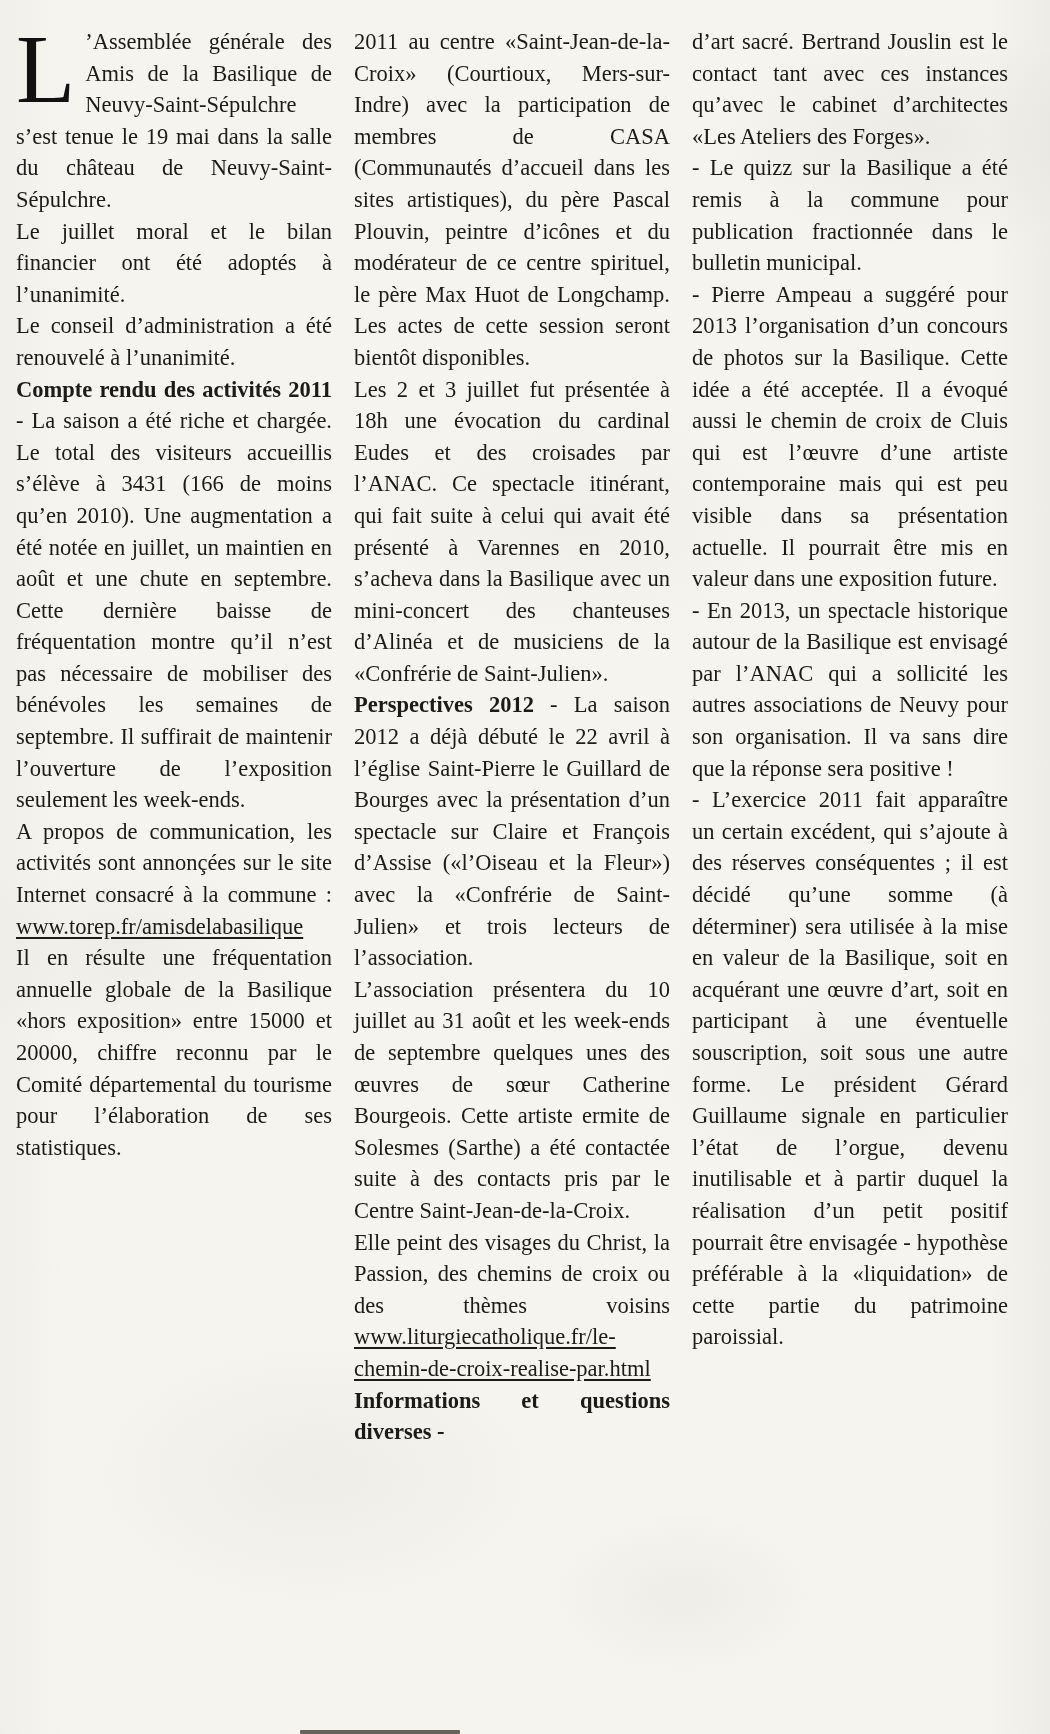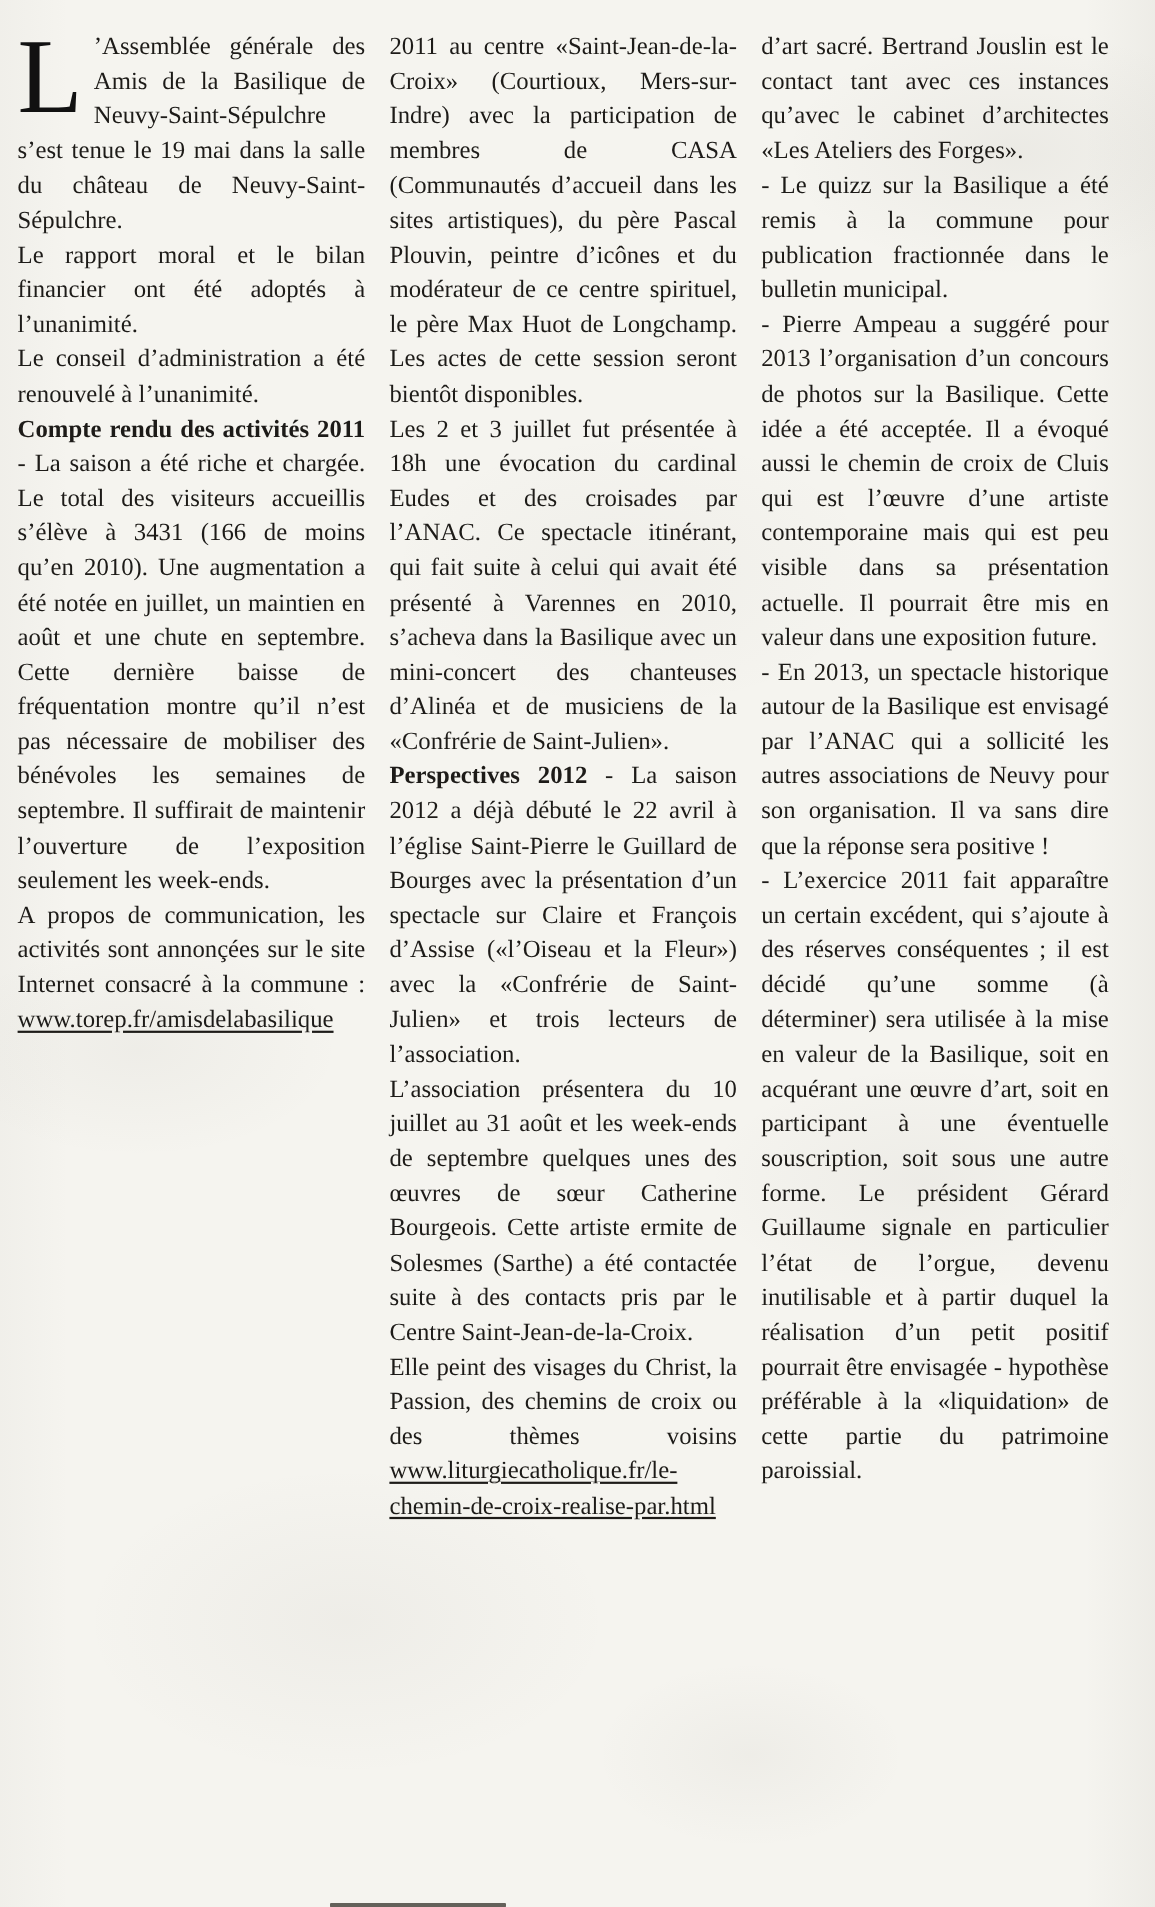--- a/index.html
+++ b/index.html
@@ -68,32 +68,34 @@
 </style>
 </head>
 <body>
 
 <div class="paper-noise"></div>
 
 <div class="columns">
 
   <div class="col">
     <p><span class="dropcap">L</span><span>’Assemblée générale des Amis de la Basilique de Neuvy-Saint-Sépulchre s’est tenue le 19 mai dans la salle du château de Neuvy-Saint-Sépulchre.</span></p>
-    <p>Le rapport moral et le bilan financier ont été adoptés à l’unanimité.</p>
+    <p>Le juillet moral et le bilan financier ont été adoptés à l’unanimité.</p>
     <p>Le conseil d’administration a été renouvelé à l’unanimité.</p>
     <p><span class="lead">Compte rendu des activités 2011</span><span> - La saison a été riche et chargée. Le total des visiteurs accueillis s’élève à 3431 (166 de moins qu’en 2010). Une augmentation a été notée en juillet, un maintien en août et une chute en septembre. Cette dernière baisse de fréquentation montre qu’il n’est pas nécessaire de mobiliser des bénévoles les semaines de septembre. Il suffirait de maintenir l’ouverture de l’exposition seulement les week-ends.</span></p>
     <p><span>A propos de communication, les activités sont annonçées sur le site Internet consacré à la commune : </span><span class="url" role="link">www.torep.fr/amisdelabasilique</span></p>
+    <p>Il en résulte une fréquentation annuelle globale de la Basilique «hors exposition» entre 15000 et 20000, chiffre reconnu par le Comité départemental du tourisme pour l’élaboration de ses statistiques.</p>
   </div>
 
   <div class="col">
     <p>2011 au centre «Saint-Jean-de-la-Croix» (Courtioux, Mers-sur-Indre) avec la participation de membres de CASA (Communautés d’accueil dans les sites artistiques), du père Pascal Plouvin, peintre d’icônes et du modérateur de ce centre spirituel, le père Max Huot de Longchamp. Les actes de cette session seront bientôt disponibles.</p>
     <p>Les 2 et 3 juillet fut présentée à 18h une évocation du cardinal Eudes et des croisades par l’ANAC. Ce spectacle itinérant, qui fait suite à celui qui avait été présenté à Varennes en 2010, s’acheva dans la Basilique avec un mini-concert des chanteuses d’Alinéa et de musiciens de la «Confrérie de Saint-Julien».</p>
     <p><span class="lead">Perspectives 2012</span><span> - La saison 2012 a déjà débuté le 22 avril à l’église Saint-Pierre le Guillard de Bourges avec la présentation d’un spectacle sur Claire et François d’Assise («l’Oiseau et la Fleur») avec la «Confrérie de Saint-Julien» et trois lecteurs de l’association.</span></p>
     <p>L’association présentera du 10 juillet au 31 août et les week-ends de septembre quelques unes des œuvres de sœur Catherine Bourgeois. Cette artiste ermite de Solesmes (Sarthe) a été contactée suite à des contacts pris par le Centre Saint-Jean-de-la-Croix.</p>
     <p><span>Elle peint des visages du Christ, la Passion, des chemins de croix ou des thèmes voisins </span><span class="url" role="link">www.liturgiecatholique.fr/le-chemin-de-croix-realise-par.html</span></p>
+    <p><span class="lead">Informations et questions diverses -</span></p>
   </div>
 
   <div class="col">
     <p>d’art sacré. Bertrand Jouslin est le contact tant avec ces instances qu’avec le cabinet d’architectes «Les Ateliers des Forges».</p>
     <p>- Le quizz sur la Basilique a été remis à la commune pour publication fractionnée dans le bulletin municipal.</p>
     <p>- Pierre Ampeau a suggéré pour 2013 l’organisation d’un concours de photos sur la Basilique. Cette idée a été acceptée. Il a évoqué aussi le chemin de croix de Cluis qui est l’œuvre d’une artiste contemporaine mais qui est peu visible dans sa présentation actuelle. Il pourrait être mis en valeur dans une exposition future.</p>
     <p>- En 2013, un spectacle historique autour de la Basilique est envisagé par l’ANAC qui a sollicité les autres associations de Neuvy pour son organisation. Il va sans dire que la réponse sera positive !</p>
     <p>- L’exercice 2011 fait apparaître un certain excédent, qui s’ajoute à des réserves conséquentes ; il est décidé qu’une somme (à déterminer) sera utilisée à la mise en valeur de la Basilique, soit en acquérant une œuvre d’art, soit en participant à une éventuelle souscription, soit sous une autre forme. Le président Gérard Guillaume signale en particulier l’état de l’orgue, devenu inutilisable et à partir duquel la réalisation d’un petit positif pourrait être envisagée - hypothèse préférable à la «liquidation» de cette partie du patrimoine paroissial.</p>
   </div>
 

